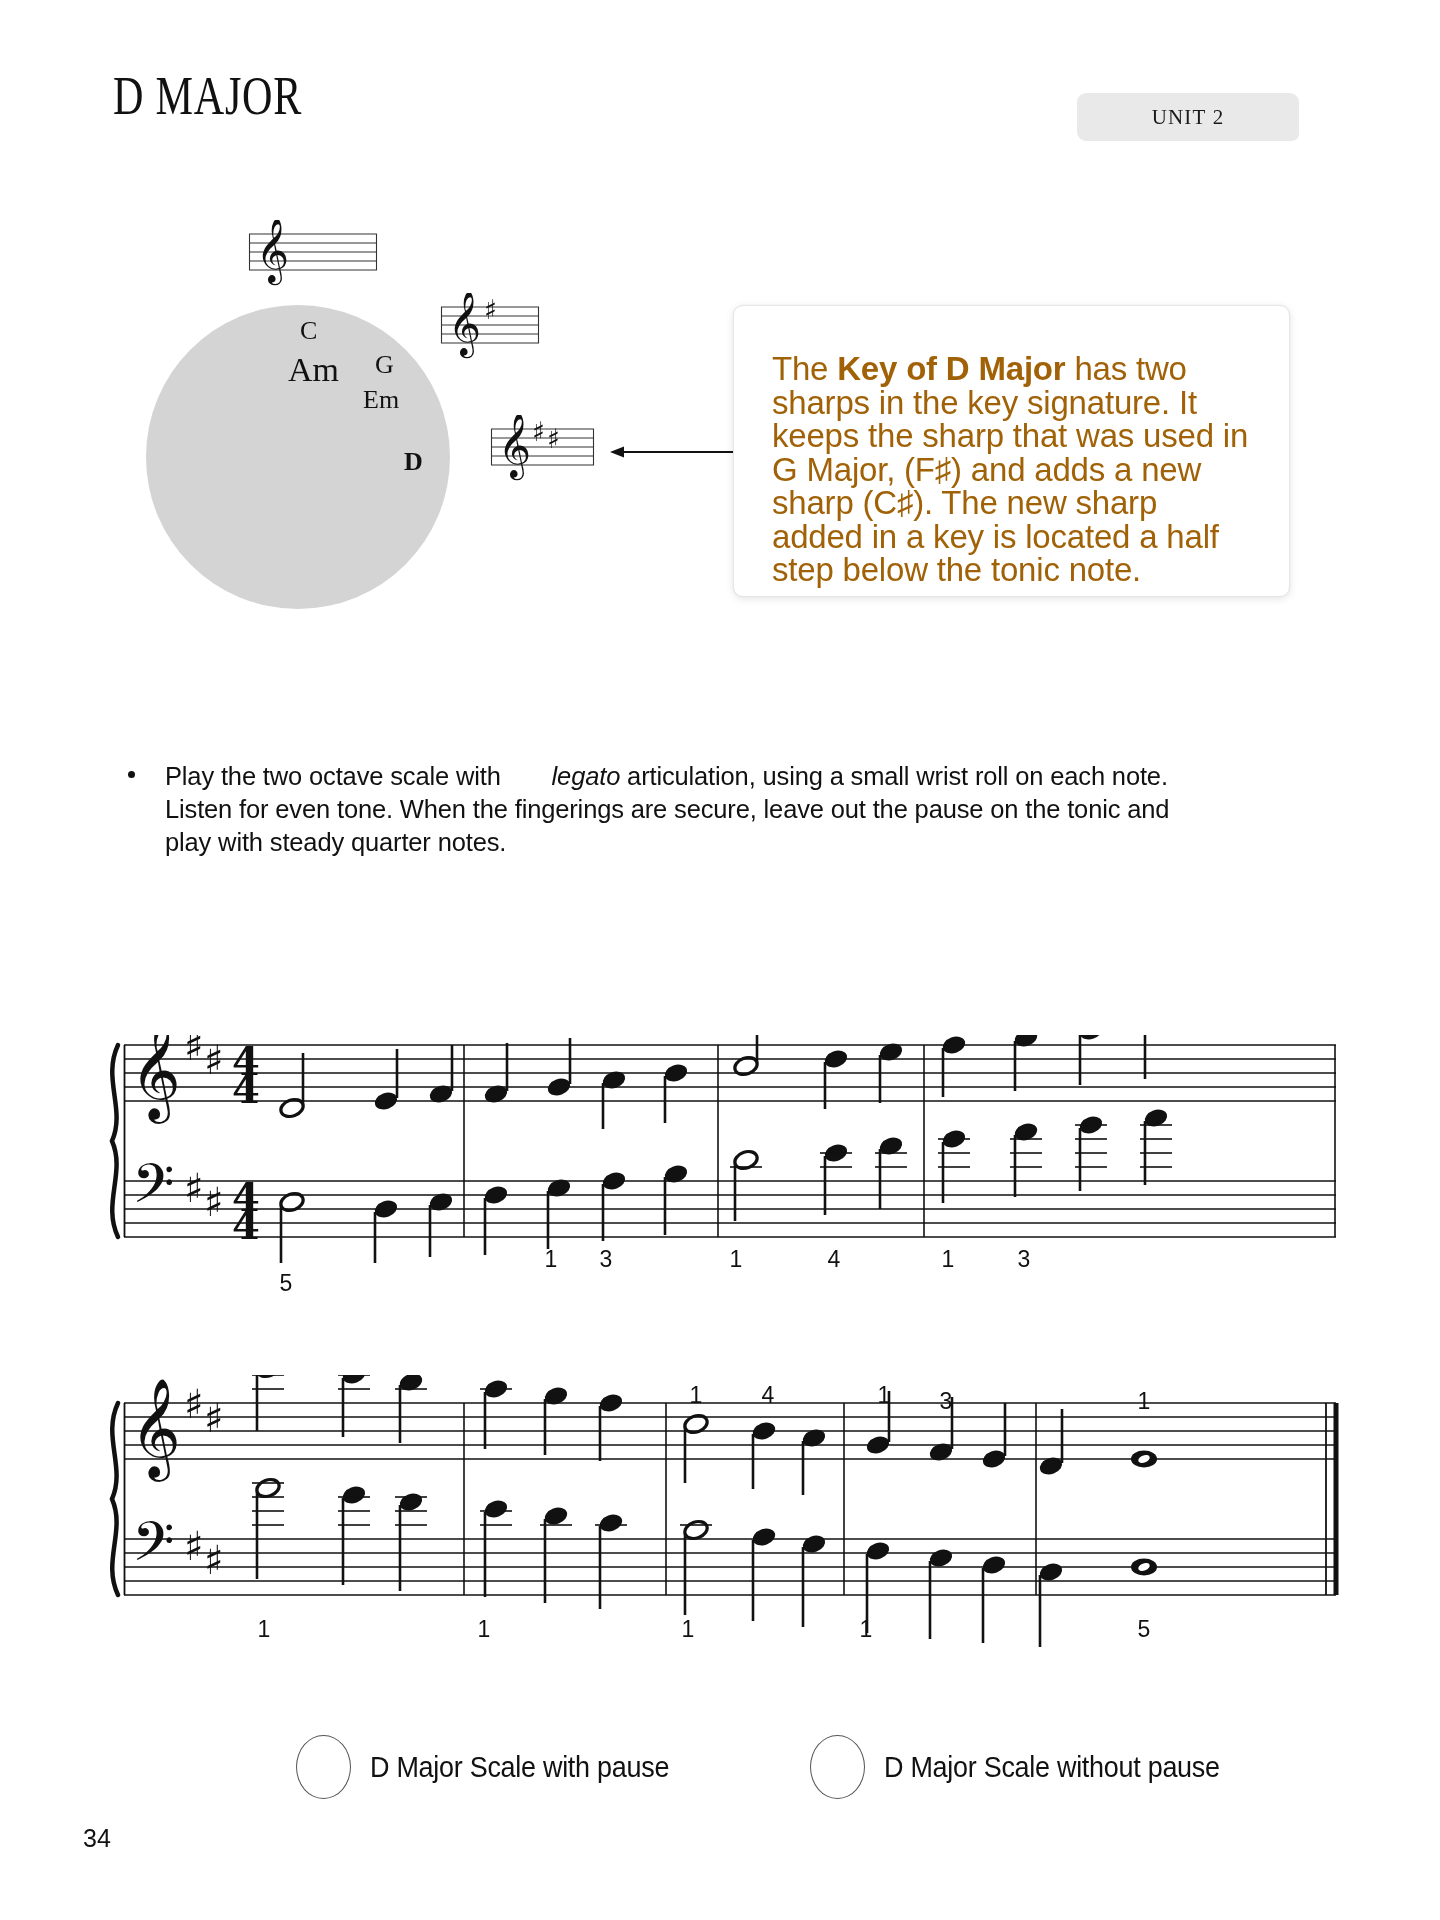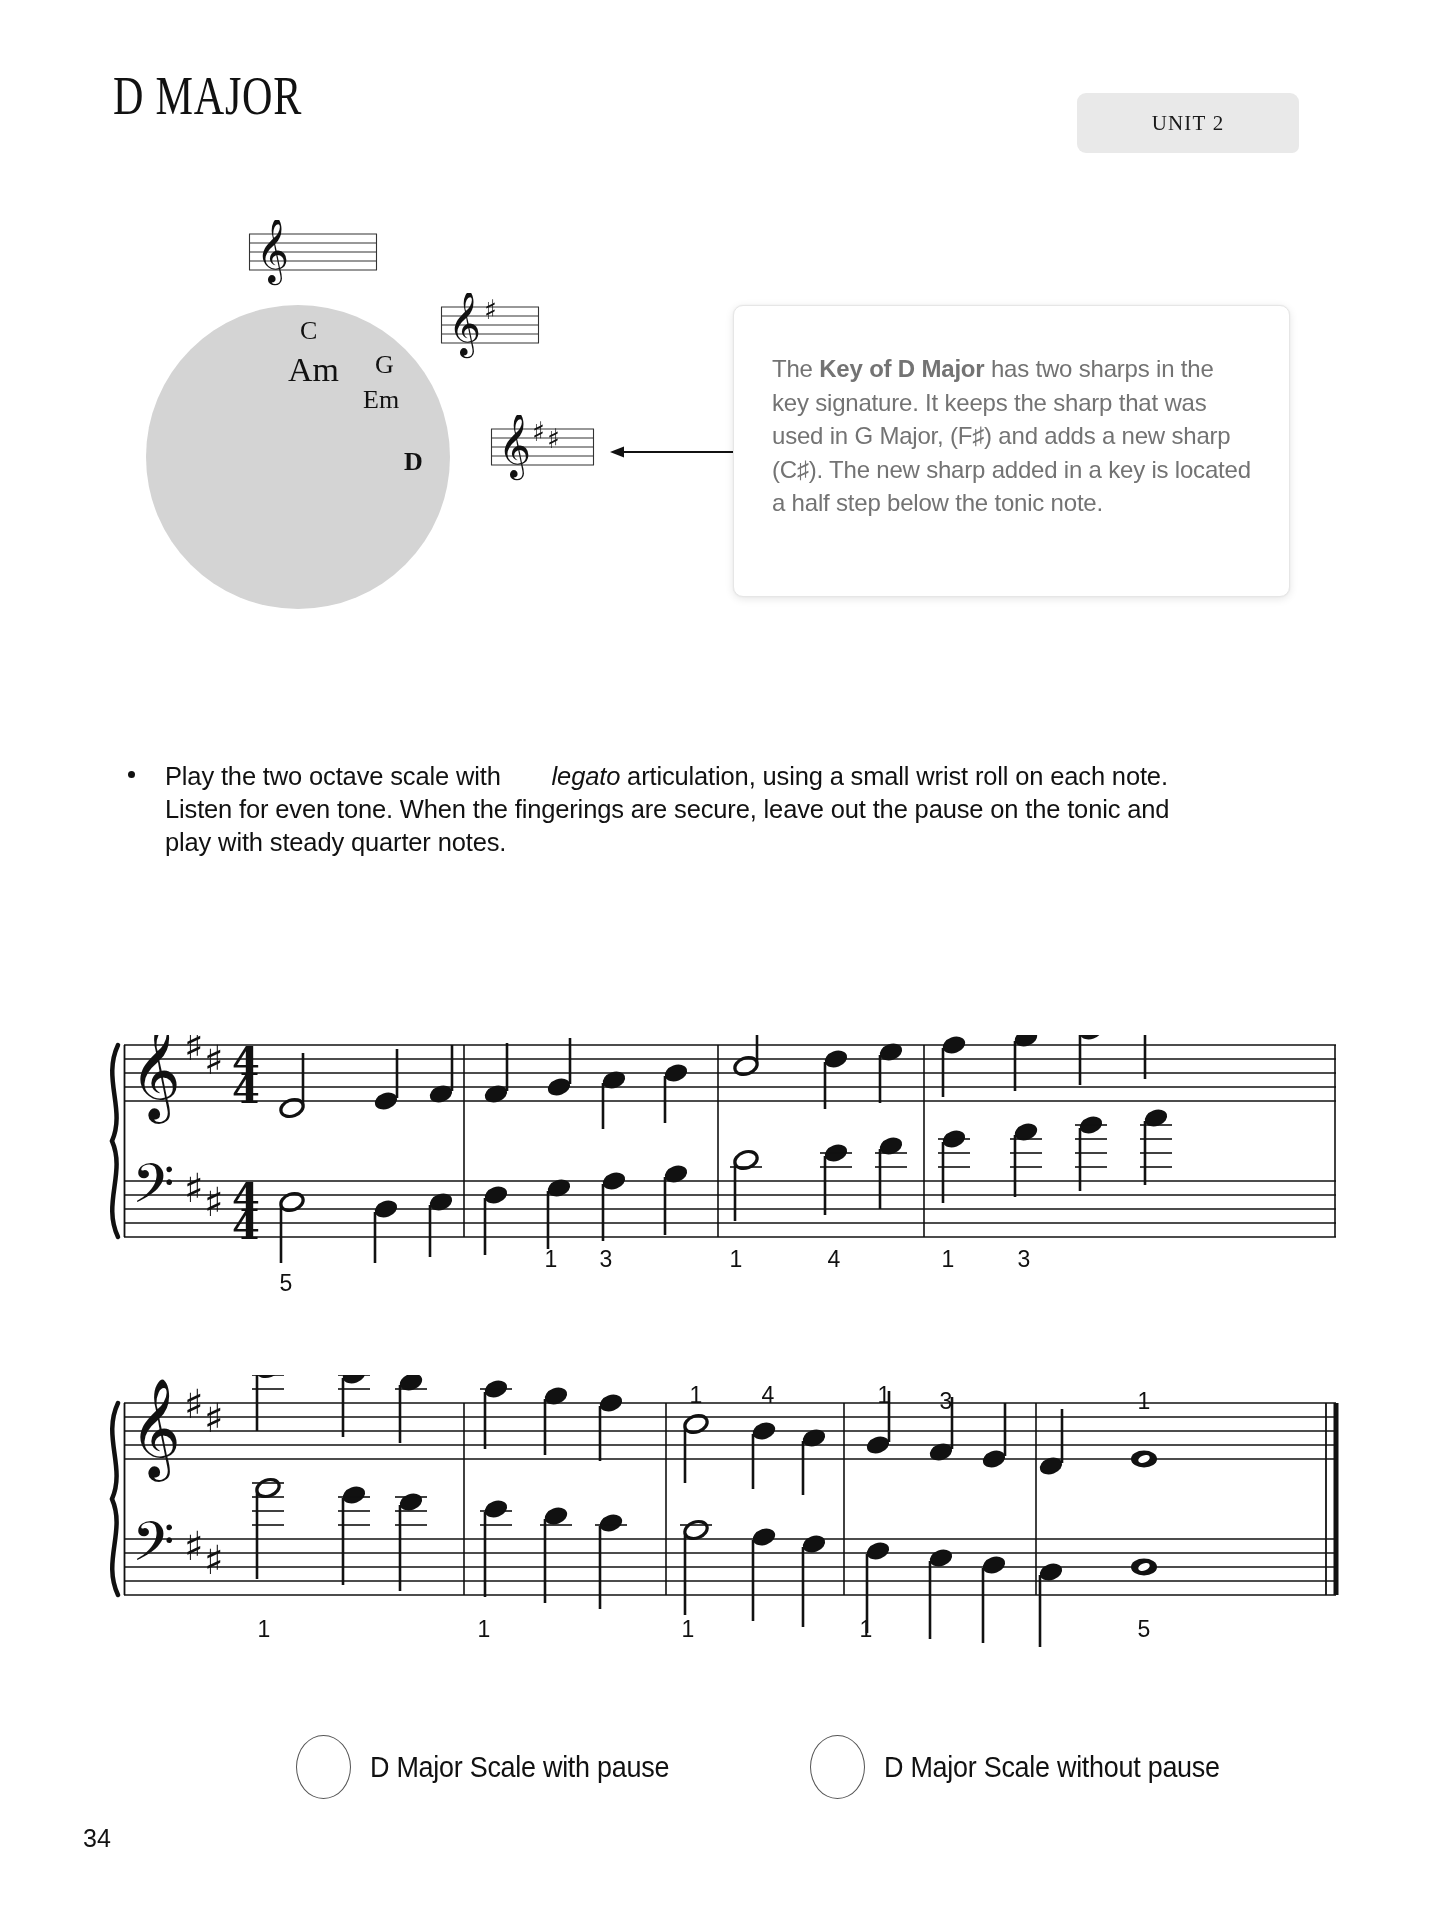--- a/index.html
+++ b/index.html
@@ -15,21 +15,21 @@
   
   .title {
     position:absolute; left:113px; top:65px;
     font-family:"Liberation Serif", serif;
     font-size:54px; letter-spacing:1px;
     transform:scaleX(0.78); transform-origin:left top;
     color:#111;
   }
   .unit-badge {
     position:absolute; left:1077px; top:93px;
-    width:222px; height:60px;
+    width:222px; height:48px;
     background:#e9e9e9;
     border-radius:9px 9px 7px 9px;
     box-shadow:0 0 0 0 rgba(0,0,0,0);
   }
   .unit-badge .unit-label {
     position:absolute; left:0; right:0; top:50%;
     transform:translateY(-50%);
     text-align:center;
     font-family:"Liberation Serif", serif;
     font-size:21px; letter-spacing:1.2px; color:#1a1a1a;
@@ -63,22 +63,22 @@
     position:absolute; left:733px; top:305px;
     width:555px; height:290px;
     background:#ffffff;
     border:1px solid #e6e6e6;
     border-radius:10px;
     box-shadow:0 2px 8px rgba(0,0,0,0.10), 0 0 2px rgba(0,0,0,0.06);
   }
   .callout-text {
     position:absolute; left:38px; top:46px; right:34px;
     font-family:"Liberation Sans", sans-serif;
-    font-size:24px; line-height:33.5px;
-    color:#737373; letter-spacing:-0.2px;
+    font-size:33px; line-height:33.5px;
+    color:#a16207; letter-spacing:-0.2px;
   }
   .callout-text b { font-weight:bold; }
   .arrow-svg { position:absolute; left:608px; top:440px; }
 
   
   .section-heading {
     position:absolute; left:113px; top:672px;
     font-family:"Liberation Serif", serif;
     font-size:42px; color:#111;
   }

